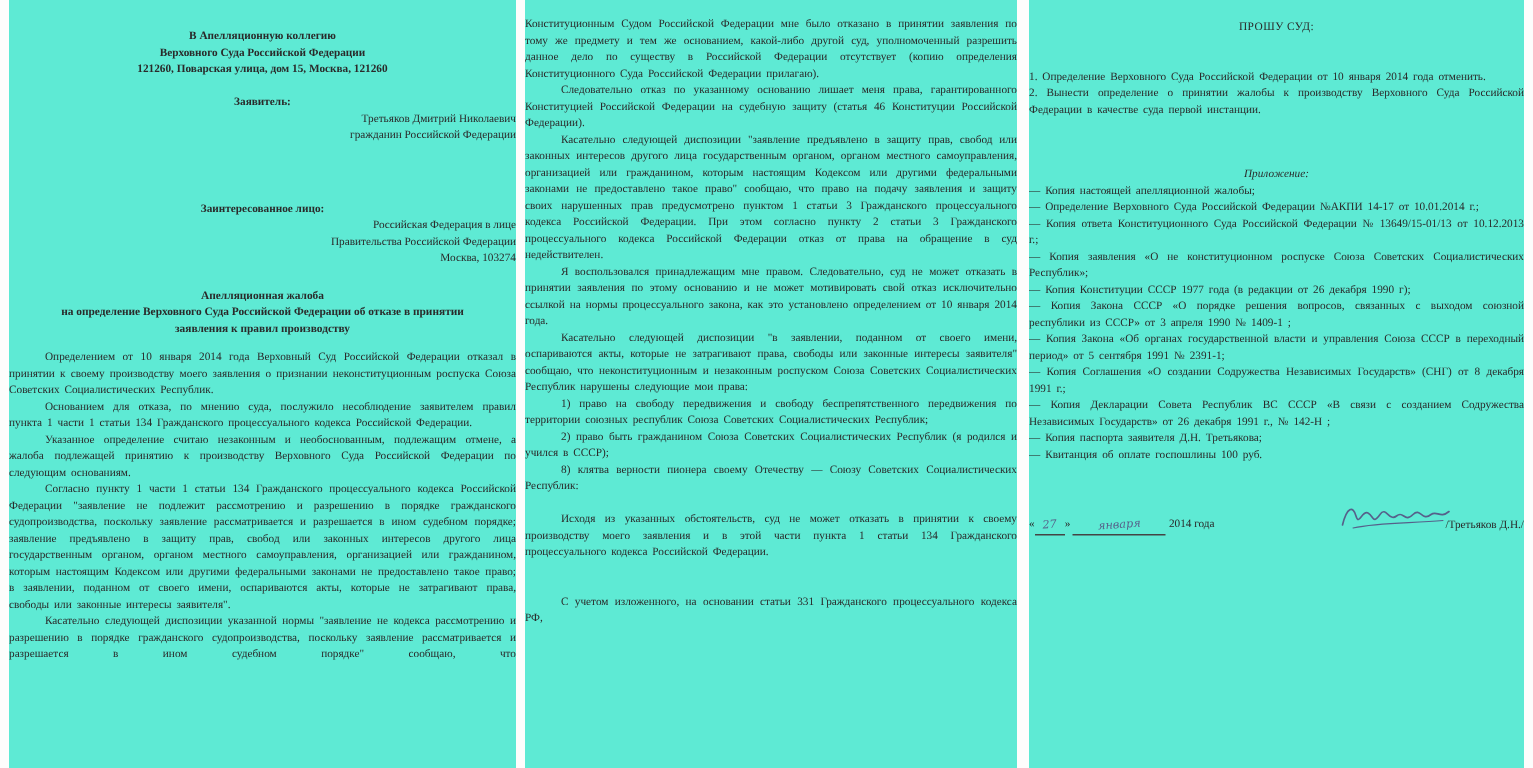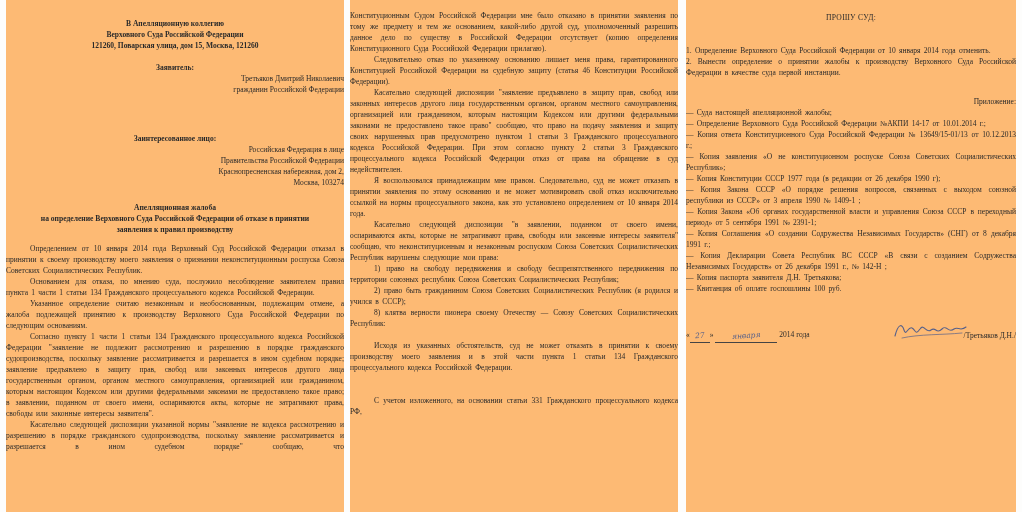--- a/index.html
+++ b/index.html
@@ -2,21 +2,21 @@
 <html><head>
 <meta charset="utf-8">
 <style>
   html,body{margin:0;padding:0;}
   body{
     width:1022px;height:512px;overflow:hidden;position:relative;
     background:#fdfdfc;
     font-family:"Liberation Serif","DejaVu Serif",serif;
     color:#2a2a2a;
   }
-  .page{position:absolute;top:0;height:512px;overflow:hidden;background:#fdba74;}
+  .page{position:absolute;top:0;height:512px;overflow:hidden;background:#5eead4;}
   #page1{left:6px;width:338px;}
   #page2{left:350px;width:328px;}
   #page3{left:686px;width:330px;}
 
   .body-text, .para{
     font-size:7.5px;line-height:11px;text-align:justify;word-spacing:1.4px;
   }
   .para{text-indent:24px;margin:0;}
   .para.noindent{text-indent:0;}
   .para.cont{text-align-last:justify;}
@@ -33,21 +33,21 @@
 
   
   #page2-body{margin-top:10px;}
   .gap-sm{height:11px;}
   .gap-md{height:22px;}
 
   
   #page3-inner{margin-top:12px;}
   .center-head{text-align:center;font-size:7.6px;line-height:11px;letter-spacing:.3px;}
   #requests{margin-top:22px;}
-  #attach-label{margin-top:18px;text-align:right;}
+  #attach-label{margin-top:32px;text-align:center;font-style:italic;}
   .attach-item{margin:0;font-size:7.5px;line-height:11px;text-align:justify;word-spacing:1.4px;}
 
   
   #sign-row{
     margin-top:26px;display:flex;justify-content:space-between;align-items:flex-end;
     font-size:7.5px;line-height:12px;
   }
   .hand{
     font-family:"DejaVu Serif",serif;font-style:italic;color:#56608a;
     display:inline-block;transform:rotate(-4deg);
@@ -71,21 +71,20 @@
   <div class="addr-block" id="applicant-block">
     <span class="line bold">Заявитель:</span>
     <span class="line">Третьяков Дмитрий Николаевич</span>
     <span class="line">гражданин Российской Федерации</span>
   </div>
 
   <div class="addr-block" id="interested-block">
     <span class="line bold">Заинтересованное лицо:</span>
     <span class="line">Российская Федерация в лице</span>
     <span class="line">Правительства Российской Федерации</span>
-    <span class="line">Краснопресненская набережная, дом 2,</span>
     <span class="line">Москва, 103274</span>
   </div>
 
   <div class="doc-title">
     <div>Апелляционная жалоба</div>
     <div>на определение Верховного Суда Российской Федерации об отказе в принятии</div>
     <div>заявления к правил производству</div>
   </div>
 
   <div id="page1-body" class="body-text">
@@ -119,21 +118,21 @@
     <div class="center-head">ПРОШУ СУД:</div>
 
     <div id="requests" class="body-text">
       <p class="para noindent">1. Определение Верховного Суда Российской Федерации от 10 января 2014 года отменить.</p>
       <p class="para noindent">2. Вынести определение о принятии жалобы к производству Верховного Суда Российской Федерации в качестве суда первой инстанции.</p>
     </div>
 
     <p class="para noindent body-text" id="attach-label">Приложение:</p>
 
     <div id="attachments">
-      <p class="attach-item">— Суда настоящей апелляционной жалобы;</p>
+      <p class="attach-item">— Копия настоящей апелляционной жалобы;</p>
       <p class="attach-item">— Определение Верховного Суда Российской Федерации №АКПИ 14-17 от 10.01.2014 г.;</p>
       <p class="attach-item">— Копия ответа Конституционного Суда Российской Федерации № 13649/15-01/13 от 10.12.2013 г.;</p>
       <p class="attach-item">— Копия заявления «О не конституционном роспуске Союза Советских Социалистических Республик»;</p>
       <p class="attach-item">— Копия Конституции СССР 1977 года (в редакции от 26 декабря 1990 г);</p>
       <p class="attach-item">— Копия Закона СССР «О порядке решения вопросов, связанных с выходом союзной республики из СССР» от 3 апреля 1990 № 1409-1 ;</p>
       <p class="attach-item">— Копия Закона «Об органах государственной власти и управления Союза СССР в переходный период» от 5 сентября 1991 № 2391-1;</p>
       <p class="attach-item">— Копия Соглашения «О создании Содружества Независимых Государств» (СНГ) от 8 декабря 1991 г.;</p>
       <p class="attach-item">— Копия Декларации Совета Республик ВС СССР «В связи с созданием Содружества Независимых Государств» от 26 декабря 1991 г., № 142-Н ;</p>
       <p class="attach-item">— Копия паспорта заявителя Д.Н. Третьякова;</p>
       <p class="attach-item">— Квитанция об оплате госпошлины 100 руб.</p>

